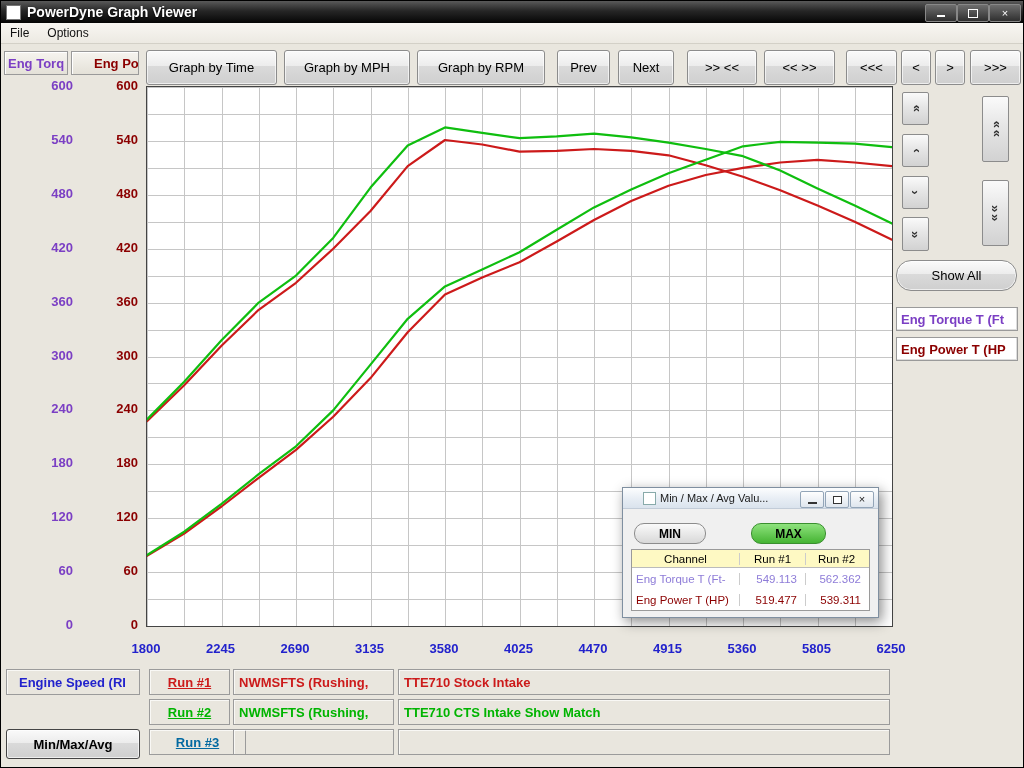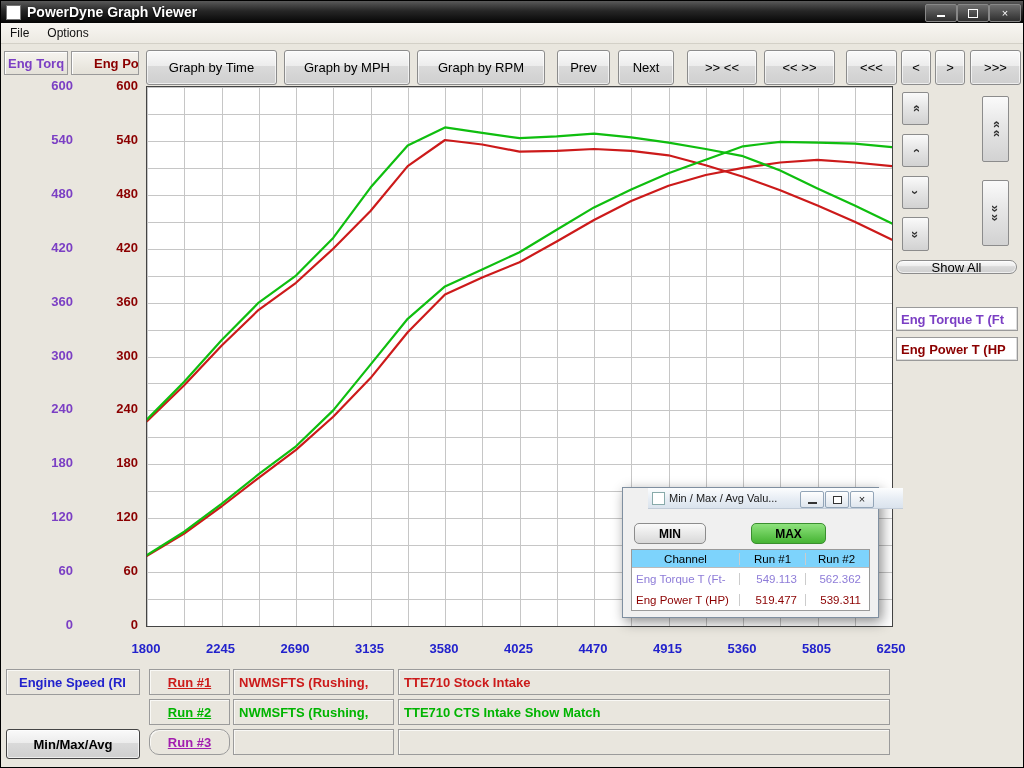--- a/index.html
+++ b/index.html
@@ -27,32 +27,32 @@
   .xtick{position:absolute;height:16px;font-size:13px;font-weight:bold;text-align:center;line-height:16px;color:#2222CC;}
   
   .spin{position:absolute;width:27px;background:linear-gradient(#fafafa,#e6e6e6 45%,#d2d2d2);border:1px solid #8c8c8c;border-radius:2px;display:flex;flex-direction:column;align-items:center;justify-content:center;box-sizing:border-box;}
   .ch{display:inline-block;font-weight:bold;color:#333;font-size:13px;line-height:9px;}
   .up{transform:rotate(-90deg);}
   .dn{transform:rotate(90deg);}
   
   .legendbox{position:absolute;left:895px;width:122px;height:24px;background:#fff;border:1px solid #9a9a9a;box-shadow:inset -1px -1px 0 #ddd;display:flex;align-items:center;padding:0 4px;font-size:13px;font-weight:bold;white-space:nowrap;overflow:hidden;box-sizing:border-box;margin-top:8px;}
   
   .mmx{position:absolute;left:621px;top:486px;width:257px;height:131px;background:#f0f0f0;border:1px solid #7f8fa0;box-shadow:3px 4px 12px rgba(0,0,0,.45);box-sizing:border-box;z-index:10;}
-  .mmx-titlebar{position:absolute;left:0;top:0;width:100%;height:21px;background:linear-gradient(#fcfdfe,#e7edf4 55%,#dae3ed);border-bottom:1px solid #c2ccd8;display:flex;align-items:center;padding:0 4px;box-sizing:border-box;margin-left:25px;}
+  .mmx-titlebar{position:absolute;left:0;top:0;width:100%;height:21px;background:linear-gradient(#fcfdfe,#e7edf4 55%,#dae3ed);border-bottom:1px solid #c2ccd8;display:flex;align-items:center;padding:0 20px;box-sizing:border-box;}
   .mmx-title{font-size:11px;color:#1a1a1a;margin-left:4px;white-space:nowrap;overflow:hidden;}
   .mmx-ico{width:11px;height:11px;background:#fff;border:1px solid #8aa;display:inline-block;}
   .capbtn{position:absolute;top:3px;width:22px;height:15px;background:linear-gradient(#fefefe,#dfe6ee);border:1px solid #93a5b8;border-radius:2px;display:flex;align-items:center;justify-content:center;font-size:11px;color:#222;line-height:1;}
   .capmin{width:9px;height:2px;background:#333;display:inline-block;margin-top:6px;}
   .capres{width:7px;height:6px;border:1px solid #333;display:inline-block;background:#fff;}
-  .mmx-btn{position:absolute;height:21px;display:flex;align-items:center;justify-content:center;font-size:12px;font-weight:bold;border:1px solid #8c8c8c;border-radius:5px;box-sizing:border-box;}
+  .mmx-btn{position:absolute;height:21px;display:flex;align-items:center;justify-content:center;font-size:12px;font-weight:bold;border:1px solid #8c8c8c;border-radius:10px;box-sizing:border-box;}
   .mmx-min{left:11px;top:35px;width:72px;background:linear-gradient(#fafafa,#d8d8d8);}
   .mmx-max{left:128px;top:35px;width:75px;background:linear-gradient(#8ee27d,#45b433);border-color:#3a8f2f;}
   .mmx-table{position:absolute;left:8px;top:61px;width:239px;background:#fff;border:1px solid #9a9a9a;box-sizing:border-box;}
   .mmx-row{display:flex;height:21px;align-items:center;}
-  .mmx-hrow{height:17px;background:#7dd3fc;border-bottom:1px solid #bbb;font-size:11px;color:#000;}
+  .mmx-hrow{height:17px;background:#fef9c3;border-bottom:1px solid #bbb;font-size:11px;color:#000;}
   .mmx-cell{box-sizing:border-box;overflow:hidden;white-space:nowrap;font-size:11.5px;}
   .mmx-c0{width:108px;padding-left:4px;border-right:1px solid #ccc;}
   .mmx-c1{width:66px;text-align:right;padding-right:8px;border-right:1px solid #ccc;}
   .mmx-c2{width:61px;text-align:right;padding-right:6px;}
   .mmx-hrow .mmx-c0{text-align:center;padding-left:0;}
   .mmx-hrow .mmx-c1,.mmx-hrow .mmx-c2{text-align:center;padding-right:0;}
   
   .cell{position:absolute;border:1px solid #9b9b9b;box-shadow:inset 1px 1px 0 rgba(255,255,255,.7);display:flex;align-items:center;font-size:13px;font-weight:bold;padding:0 5px;white-space:nowrap;overflow:hidden;box-sizing:border-box;}
   .runlab{justify-content:center;text-decoration:underline;}
   .mmavg{font-weight:bold;border:1px solid #444;}
@@ -149,21 +149,21 @@
     </div>
   <div class="spin" style="left:981px;top:95px;height:66px;">
     <span class="ch up">»</span>
     <span class="ch up">»</span>
   </div>
   <div class="spin" style="left:981px;top:179px;height:66px;">
     <span class="ch dn">»</span>
     <span class="ch dn">»</span>
   </div>
 
-  <div class="btn" style="left:895px;top:259px;width:121px;height:14px;border-radius:15px;">Show All</div>
+  <div class="btn" style="left:895px;top:259px;width:121px;height:31px;border-radius:15px;">Show All</div>
 
   <div class="legendbox purple" style="top:298px;">Eng Torque T (Ft</div>
   <div class="legendbox dred" style="top:328px;">Eng Power T (HP</div>
 
   <div class="mmx">
     <div class="mmx-titlebar">
       <span class="mmx-ico"></span>
       <span class="mmx-title">Min / Max / Avg Valu...</span>
     </div>
     <div class="capbtn" style="right:54px;">
@@ -246,16 +246,16 @@
     <div class="xtick" style="left: 642.5px; top: 640px; width: 48px;">4915</div>
     <div class="xtick" style="left: 717px; top: 640px; width: 48px;">5360</div>
     <div class="xtick" style="left: 791.5px; top: 640px; width: 48px;">5805</div>
     <div class="xtick" style="left: 866px; top: 640px; width: 48px;">6250</div>
     <div class="cell runlab" style="left: 148px; top: 668px; width: 81px; height: 26px; color: rgb(204, 26, 26);">Run #1</div>
     <div class="cell" style="left: 232px; top: 668px; width: 161px; height: 26px; color: rgb(204, 26, 26);">NWMSFTS (Rushing,</div>
     <div class="cell" style="left: 397px; top: 668px; width: 492px; height: 26px; color: rgb(204, 26, 26);">TTE710 Stock Intake</div>
     <div class="cell runlab" style="left: 148px; top: 698px; width: 81px; height: 26px; color: rgb(0, 180, 0);">Run #2</div>
     <div class="cell" style="left: 232px; top: 698px; width: 161px; height: 26px; color: rgb(0, 180, 0);">NWMSFTS (Rushing,</div>
     <div class="cell" style="left: 397px; top: 698px; width: 492px; height: 26px; color: rgb(0, 180, 0);">TTE710 CTS Intake Show Match</div>
-    <div class="cell runlab" style="left: 148px; top: 728px; width: 81px; height: 26px; color: #a21caf; border-radius: 10px;">Run #3</div>
+    <div class="cell runlab" style="left: 148px; top: 728px; width: 97px; height: 26px; color: #0369a1;">Run #3</div>
     <div class="cell" style="left: 232px; top: 728px; width: 161px; height: 26px; color: rgb(21, 21, 204);"></div>
     <div class="cell" style="left: 397px; top: 728px; width: 492px; height: 26px; color: rgb(21, 21, 204);"></div>
   </div>
 
 </body></html>

